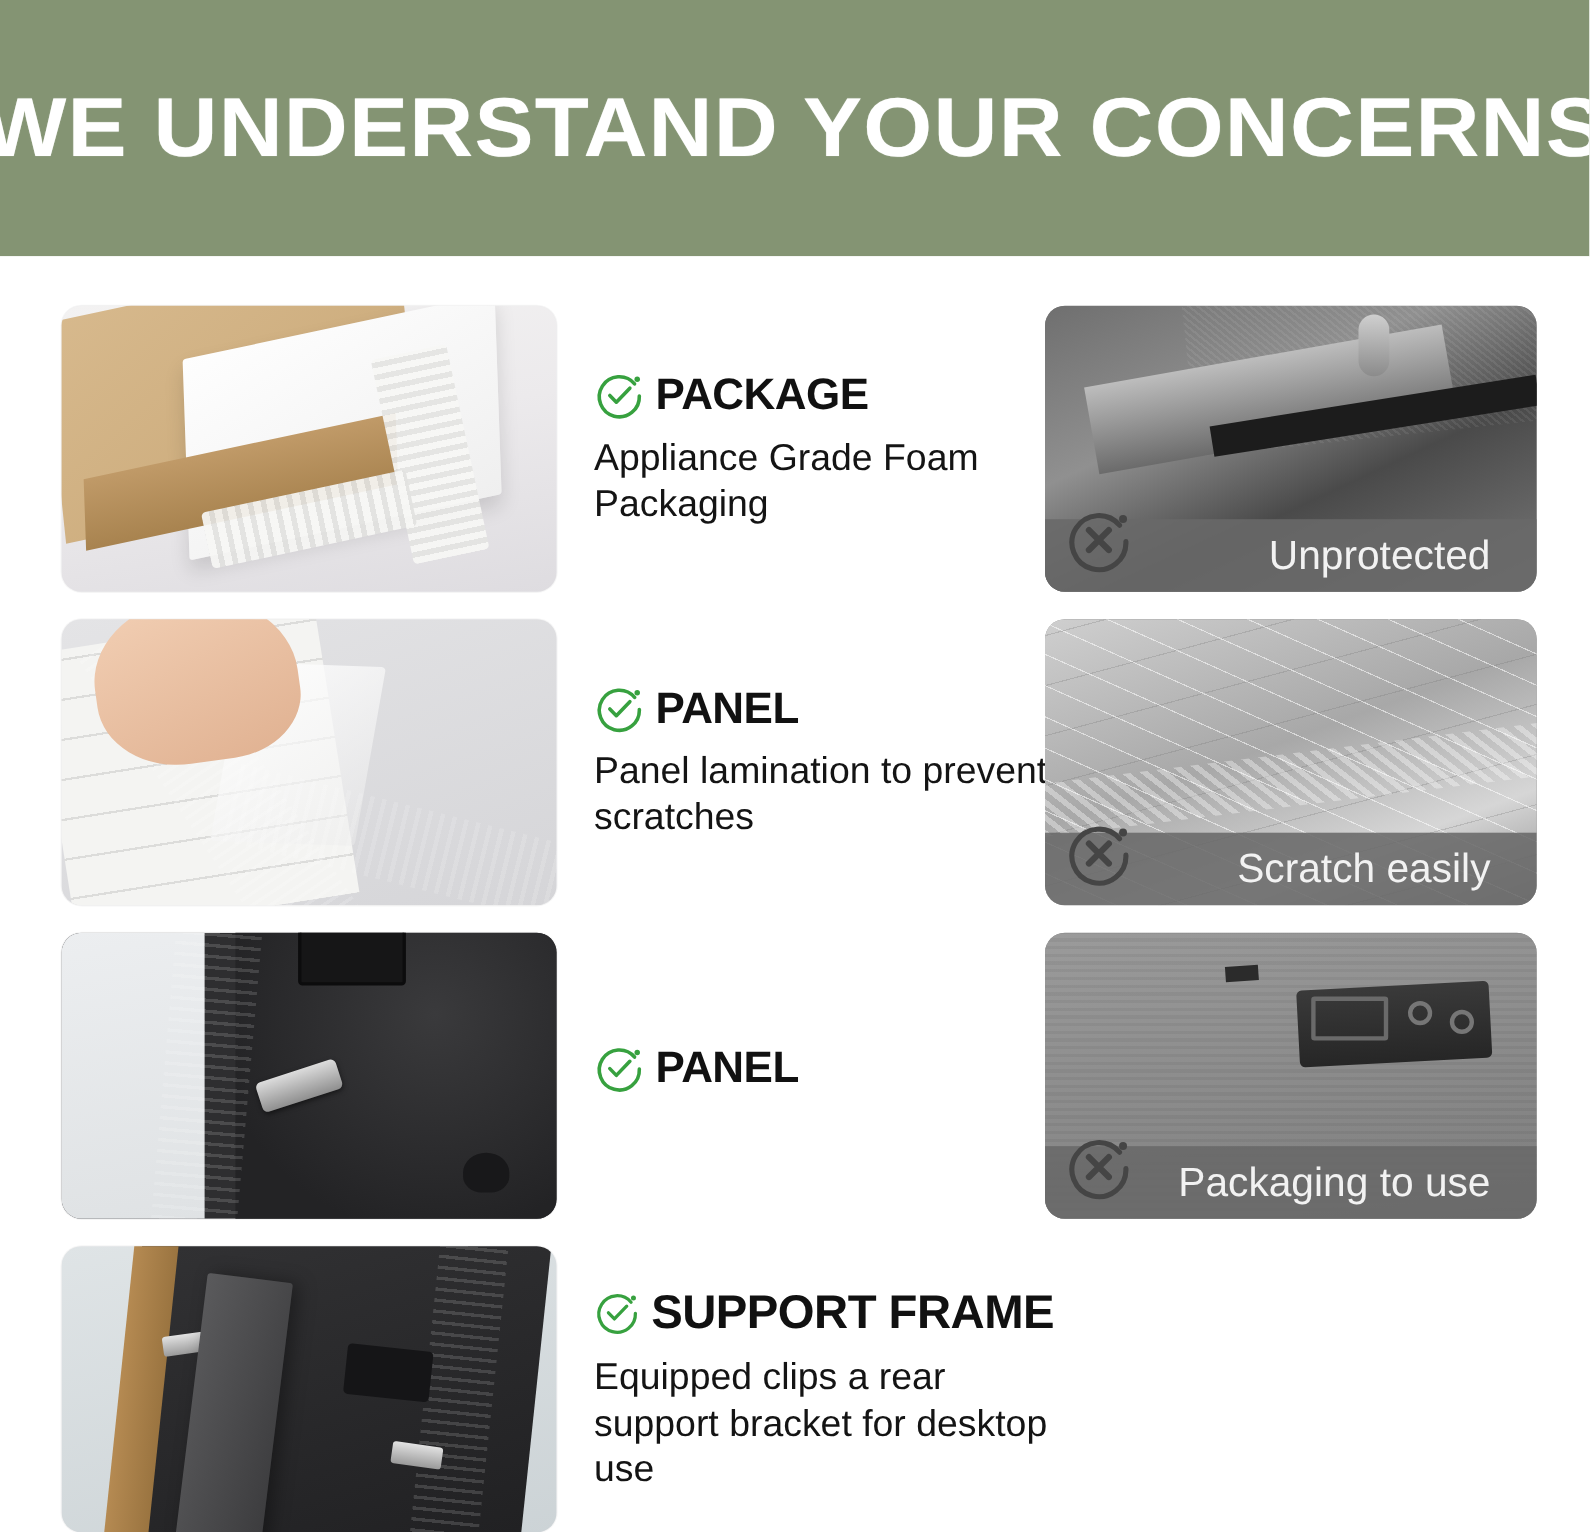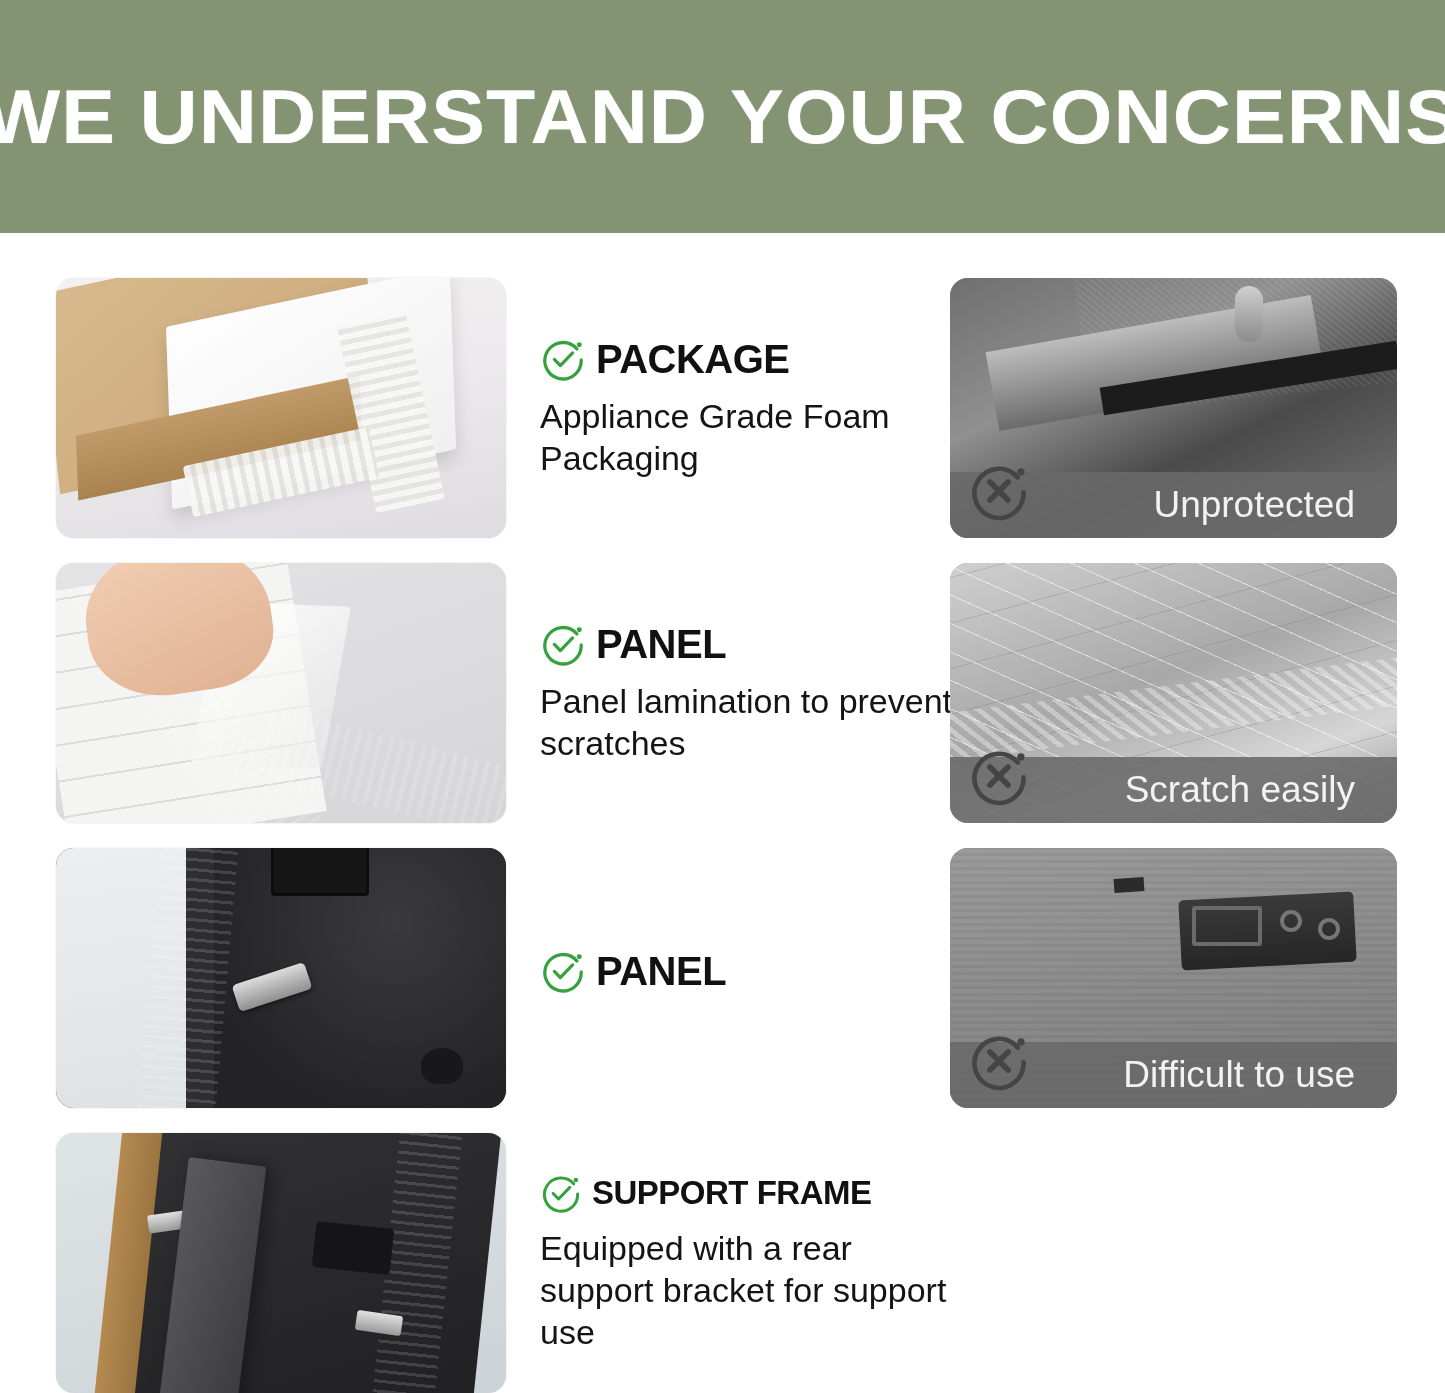--- a/index.html
+++ b/index.html
@@ -34,21 +34,21 @@
   .info-card{
     position:absolute; left:470px; top:0; width:455px; height:260px;
     background:#fbe6cc; border-radius:22px; z-index:-1;
   }
   .info-body{
     position:absolute; left:540px; top:0; width:420px; height:260px;
     display:flex; flex-direction:column; justify-content:center;
   }
   .info-head{ display:flex; align-items:center; gap:10px; margin-bottom:14px; }
   .info-title{ font-size:40px; font-weight:bold; color:#111; letter-spacing:-.5px; white-space:nowrap; }
-  .info-title.small{ font-size:33px; }
+  .info-title.small{ font-size:43px; }
   .info-desc{ font-size:34px; color:#141414; line-height:1.23; }
 
   
   .photo-right{
     position:absolute; left:950px; top:0; width:447px; height:260px;
     border-radius:18px; overflow:hidden; background:#8d8d8d;
     filter:grayscale(1);
   }
   .bad-bar{
     position:absolute; left:0; bottom:0; width:100%; height:66px;
@@ -367,21 +367,21 @@
     <div class="photo-right">
       <div class="ph r2">
         <div class="bd"></div>
           <div class="tab"></div>
           <div class="hingebig"></div>
         <div class="hingeslot"></div>
           <div class="hole1"></div>
           <div class="hole2"></div>
       </div>
       <div class="bad-bar">
-        <span class="bad-label">Difficult to use</span>
+        <span class="bad-label">Packaging to use</span>
       </div>
       <span class="bad-icon">
         <svg class="ico" width="62" height="62" viewBox="0 0 48 48">
           <path d="M38.5 13.5A19 19 0 1 0 43 25" fill="none" stroke="#E01B1B" stroke-width="3.6" stroke-linecap="round"></path>
           <circle cx="41" cy="9.2" r="2.8" fill="#E01B1B"></circle>
           <path d="M17 17l14 14M31 17l-14 14" fill="none" stroke="#E01B1B" stroke-width="4.4" stroke-linecap="round"></path>
         </svg>
       </span>
     </div>
   </div>
@@ -405,18 +405,18 @@
       <div class="info-head">
         <span>
           <svg class="ico" width="42" height="42" viewBox="0 0 48 48">
             <path d="M38.5 13.5A19 19 0 1 0 43 25" fill="none" stroke="#37A13F" stroke-width="3.4" stroke-linecap="round"></path>
             <circle cx="41" cy="9.2" r="2.6" fill="#37A13F"></circle>
             <path d="M15 24.5l6.2 6.4L34 17.6" fill="none" stroke="#37A13F" stroke-width="3.4" stroke-linecap="round" stroke-linejoin="round"></path>
           </svg>
         </span>
         <span class="info-title small">SUPPORT FRAME</span>
       </div>
-      <div class="info-desc">Equipped with a rear support bracket for support use</div>
+      <div class="info-desc">Equipped clips a rear support bracket for desktop use</div>
     </div>
 
   </div>
 
 </div>
 
 </body></html>

